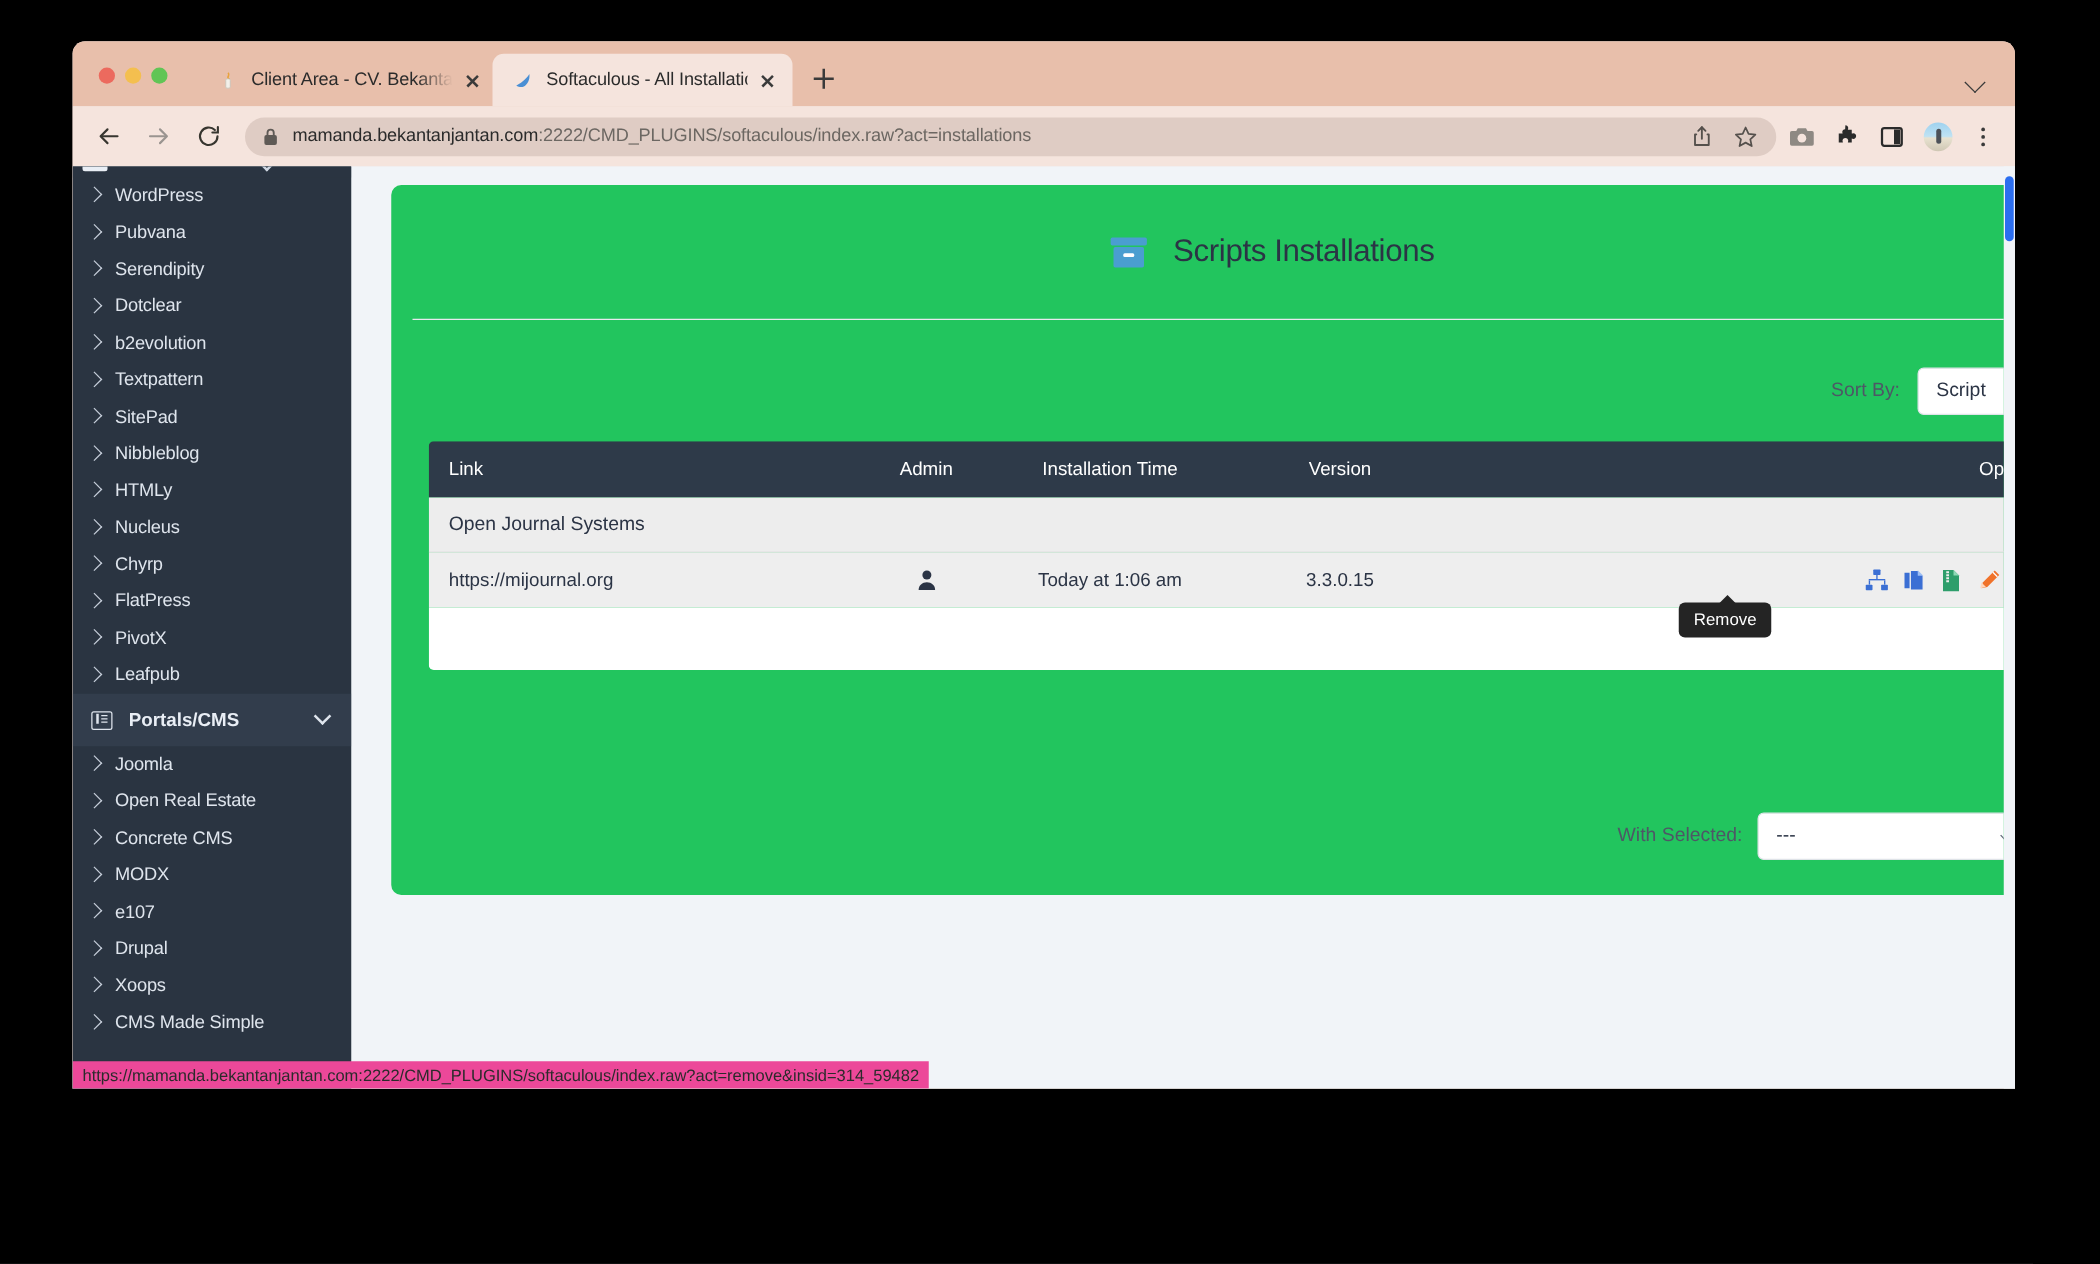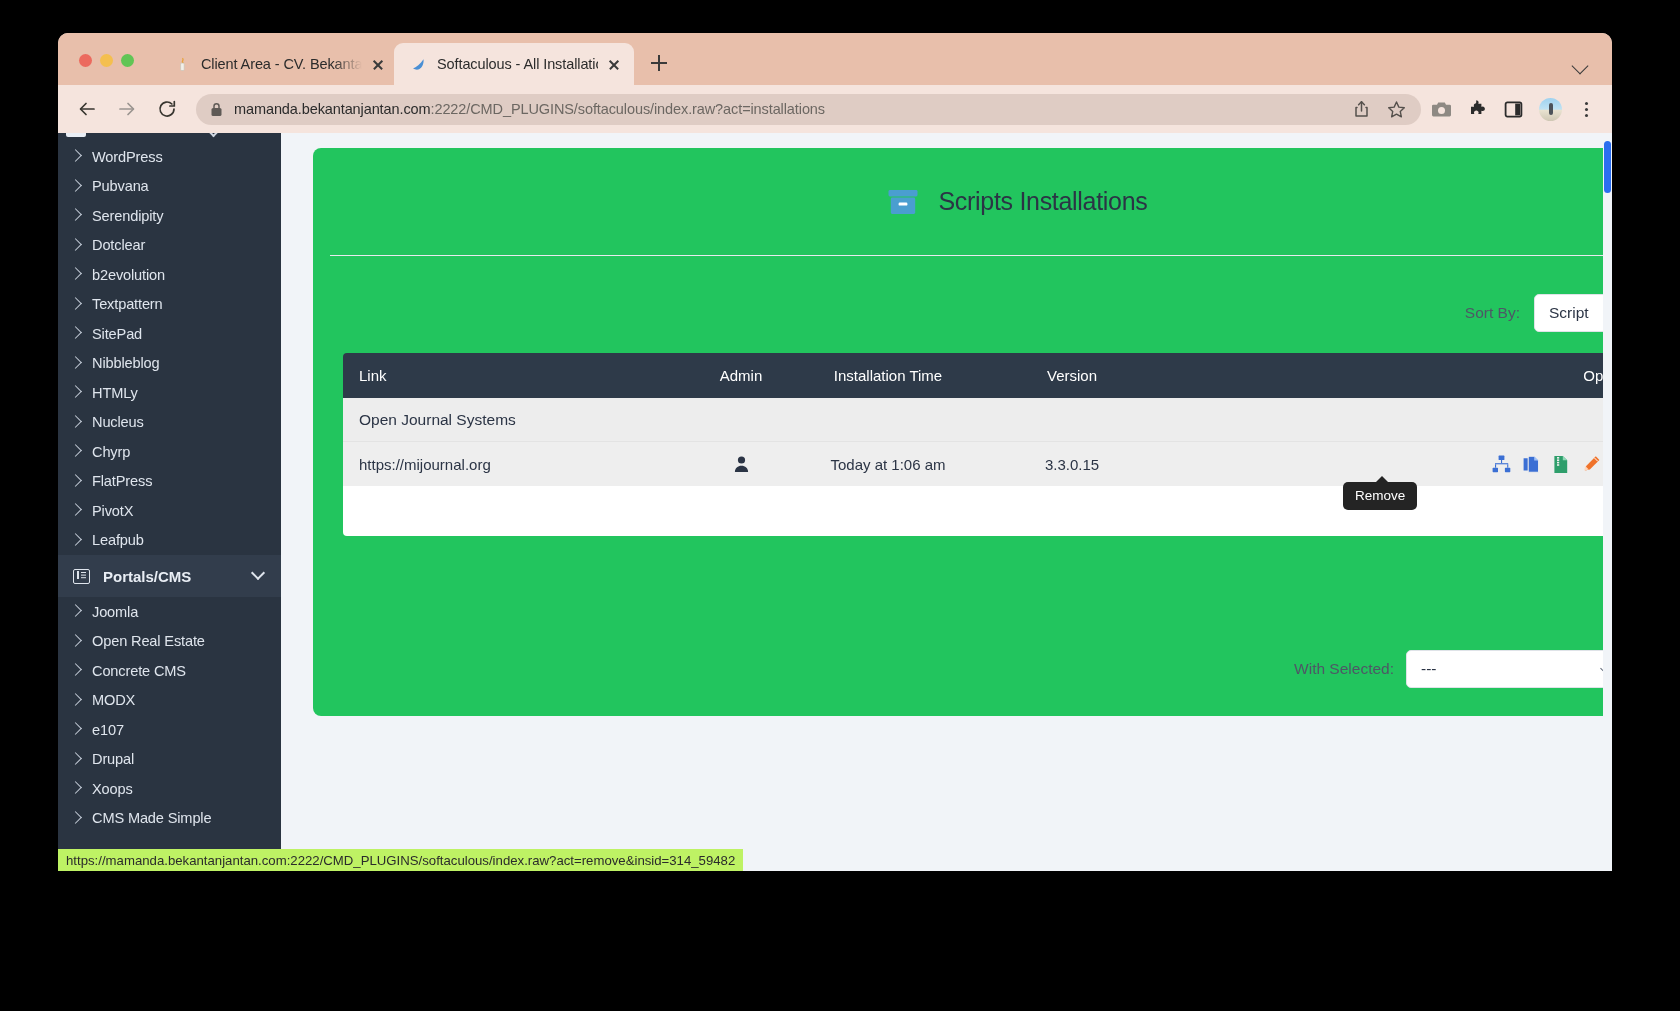--- a/index.html
+++ b/index.html
@@ -364,21 +364,21 @@
     border-radius: 5px;
     display: flex; align-items: center; justify-content: center;
     font-size: 15.5px;
   }
 
   
   #statusbar {
     position: absolute;
     left: 0; bottom: 0;
     height: 22px;
-    background: #bef264;
+    background: #ec4899;
     color: #2b2b2b;
     font-size: 13.2px;
     display: flex; align-items: center;
     padding: 0 8px;
     white-space: nowrap;
     z-index: 20;
   }
 </style>
 </head>
 <body>

